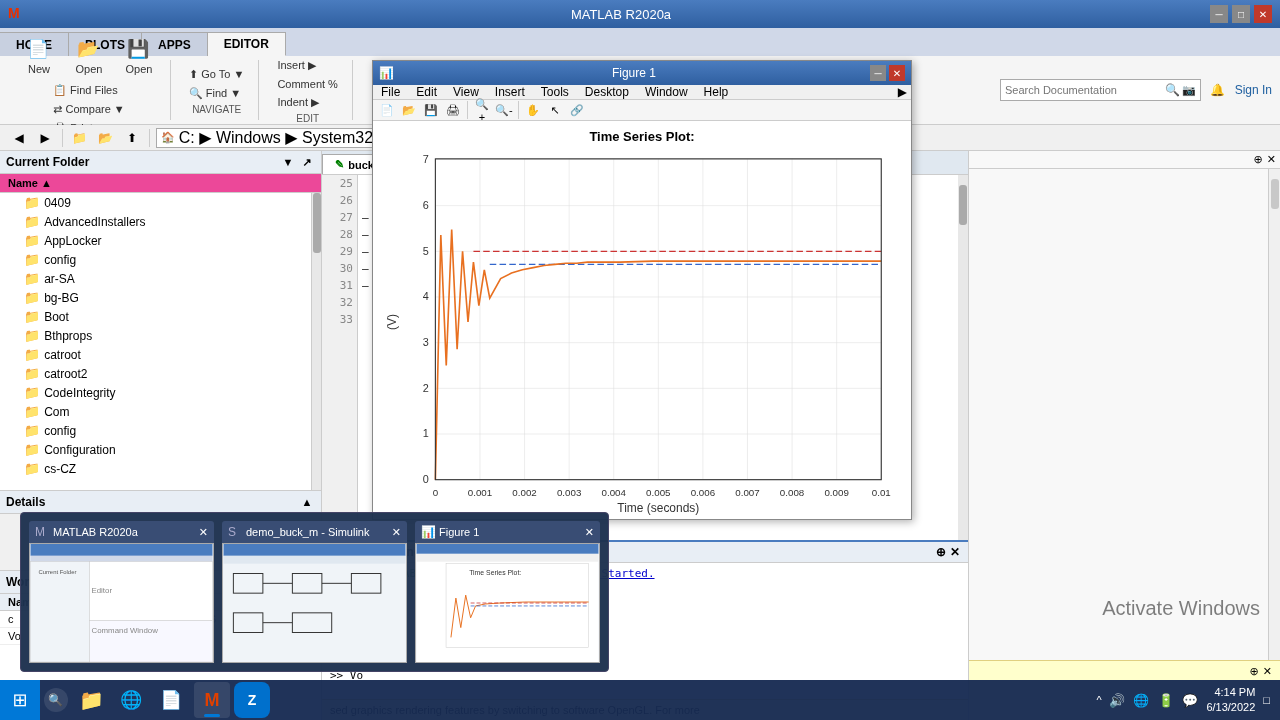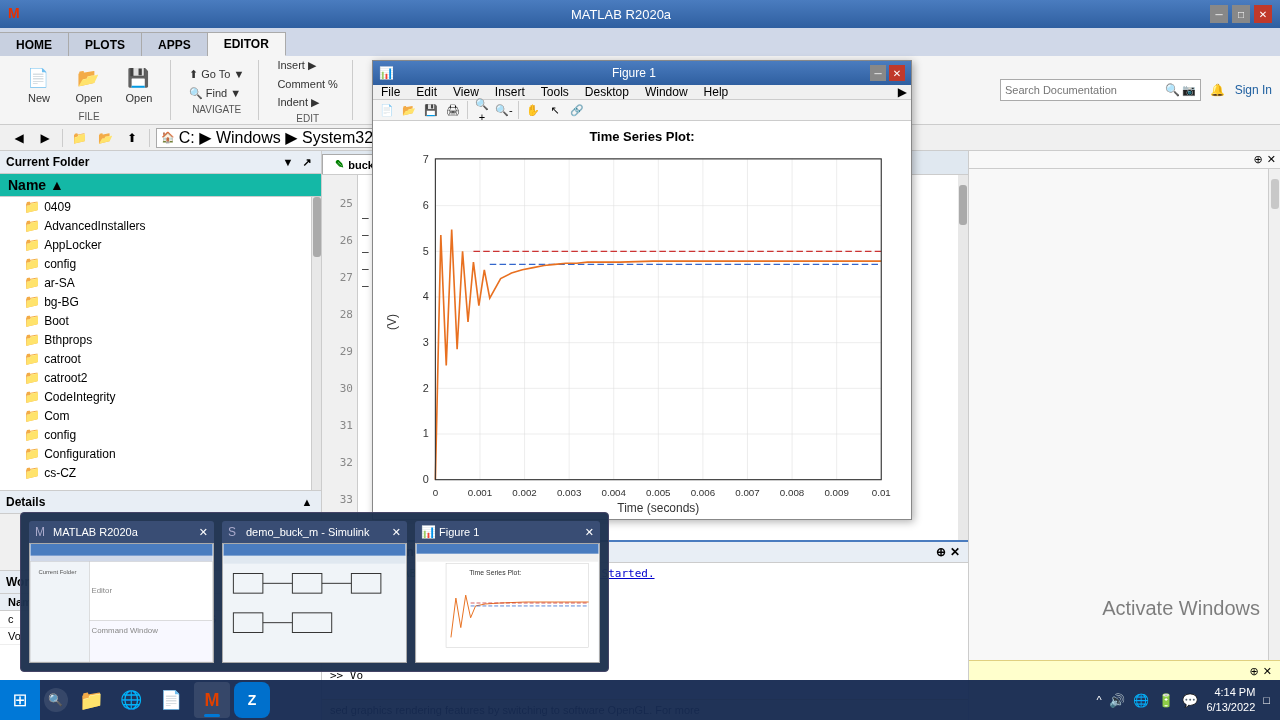--- a/index.html
+++ b/index.html
@@ -255,23 +255,23 @@
       padding: 2px 8px 2px 24px;
       display: flex;
       align-items: center;
       gap: 4px;
       font-size: 12px;
       cursor: pointer;
       position: relative;
     }
     .folder-icon { color: #f0c040; font-size: 13px; }
     .col-header {
-      background: #14b8a6;
+      background: #ec4899;
       padding: 3px 8px;
-      font-size: 14px;
+      font-size: 11px;
       font-weight: bold;
       border-bottom: 1px solid #ccc;
       display: flex;
       align-items: center;
     }
 
     
     .details-panel {
       height: 80px;
       border-top: 1px solid #ccc;
@@ -336,21 +336,21 @@
       background: #f0f0f0;
       border-right: 1px solid #ccc;
       padding: 0 4px;
       font-size: 11px;
       font-family: monospace;
       color: #888;
       width: 36px;
       overflow: hidden;
       line-height: 17px;
     }
-    .line-num { height: 17px; display: flex; align-items: center; justify-content: flex-end; margin-top: 20px; }
+    .line-num { height: 17px; display: flex; align-items: center; justify-content: flex-end; }
     .code-area {
       flex: 1;
       background: white;
       font-family: monospace;
       font-size: 11px;
       overflow: hidden;
       padding: 0 4px;
       line-height: 17px;
     }
 
@@ -690,20 +690,25 @@
           </div>
           <div class="ribbon-btn-large">
             <div class="ribbon-btn-icon">📂</div>
             <span>Open</span>
           </div>
           <div class="ribbon-btn-large">
             <div class="ribbon-btn-icon">💾</div>
             <span>Open</span>
           </div>
         </div>
+        <div class="ribbon-btns-col" style="margin-top:2px;">
+          <div class="ribbon-btn-small">📋 Find Files</div>
+          <div class="ribbon-btn-small">⇄ Compare ▼</div>
+          <div class="ribbon-btn-small">🖨 Print ▼</div>
+        </div>
         <div class="ribbon-group-label">FILE</div>
       </div>
 
       <div class="ribbon-group">
         <div class="ribbon-btns-col">
           <div class="ribbon-btn-small">⬆ Go To ▼</div>
           <div class="ribbon-btn-small">🔍 Find ▼</div>
         </div>
         <div class="ribbon-group-label">NAVIGATE</div>
       </div>

